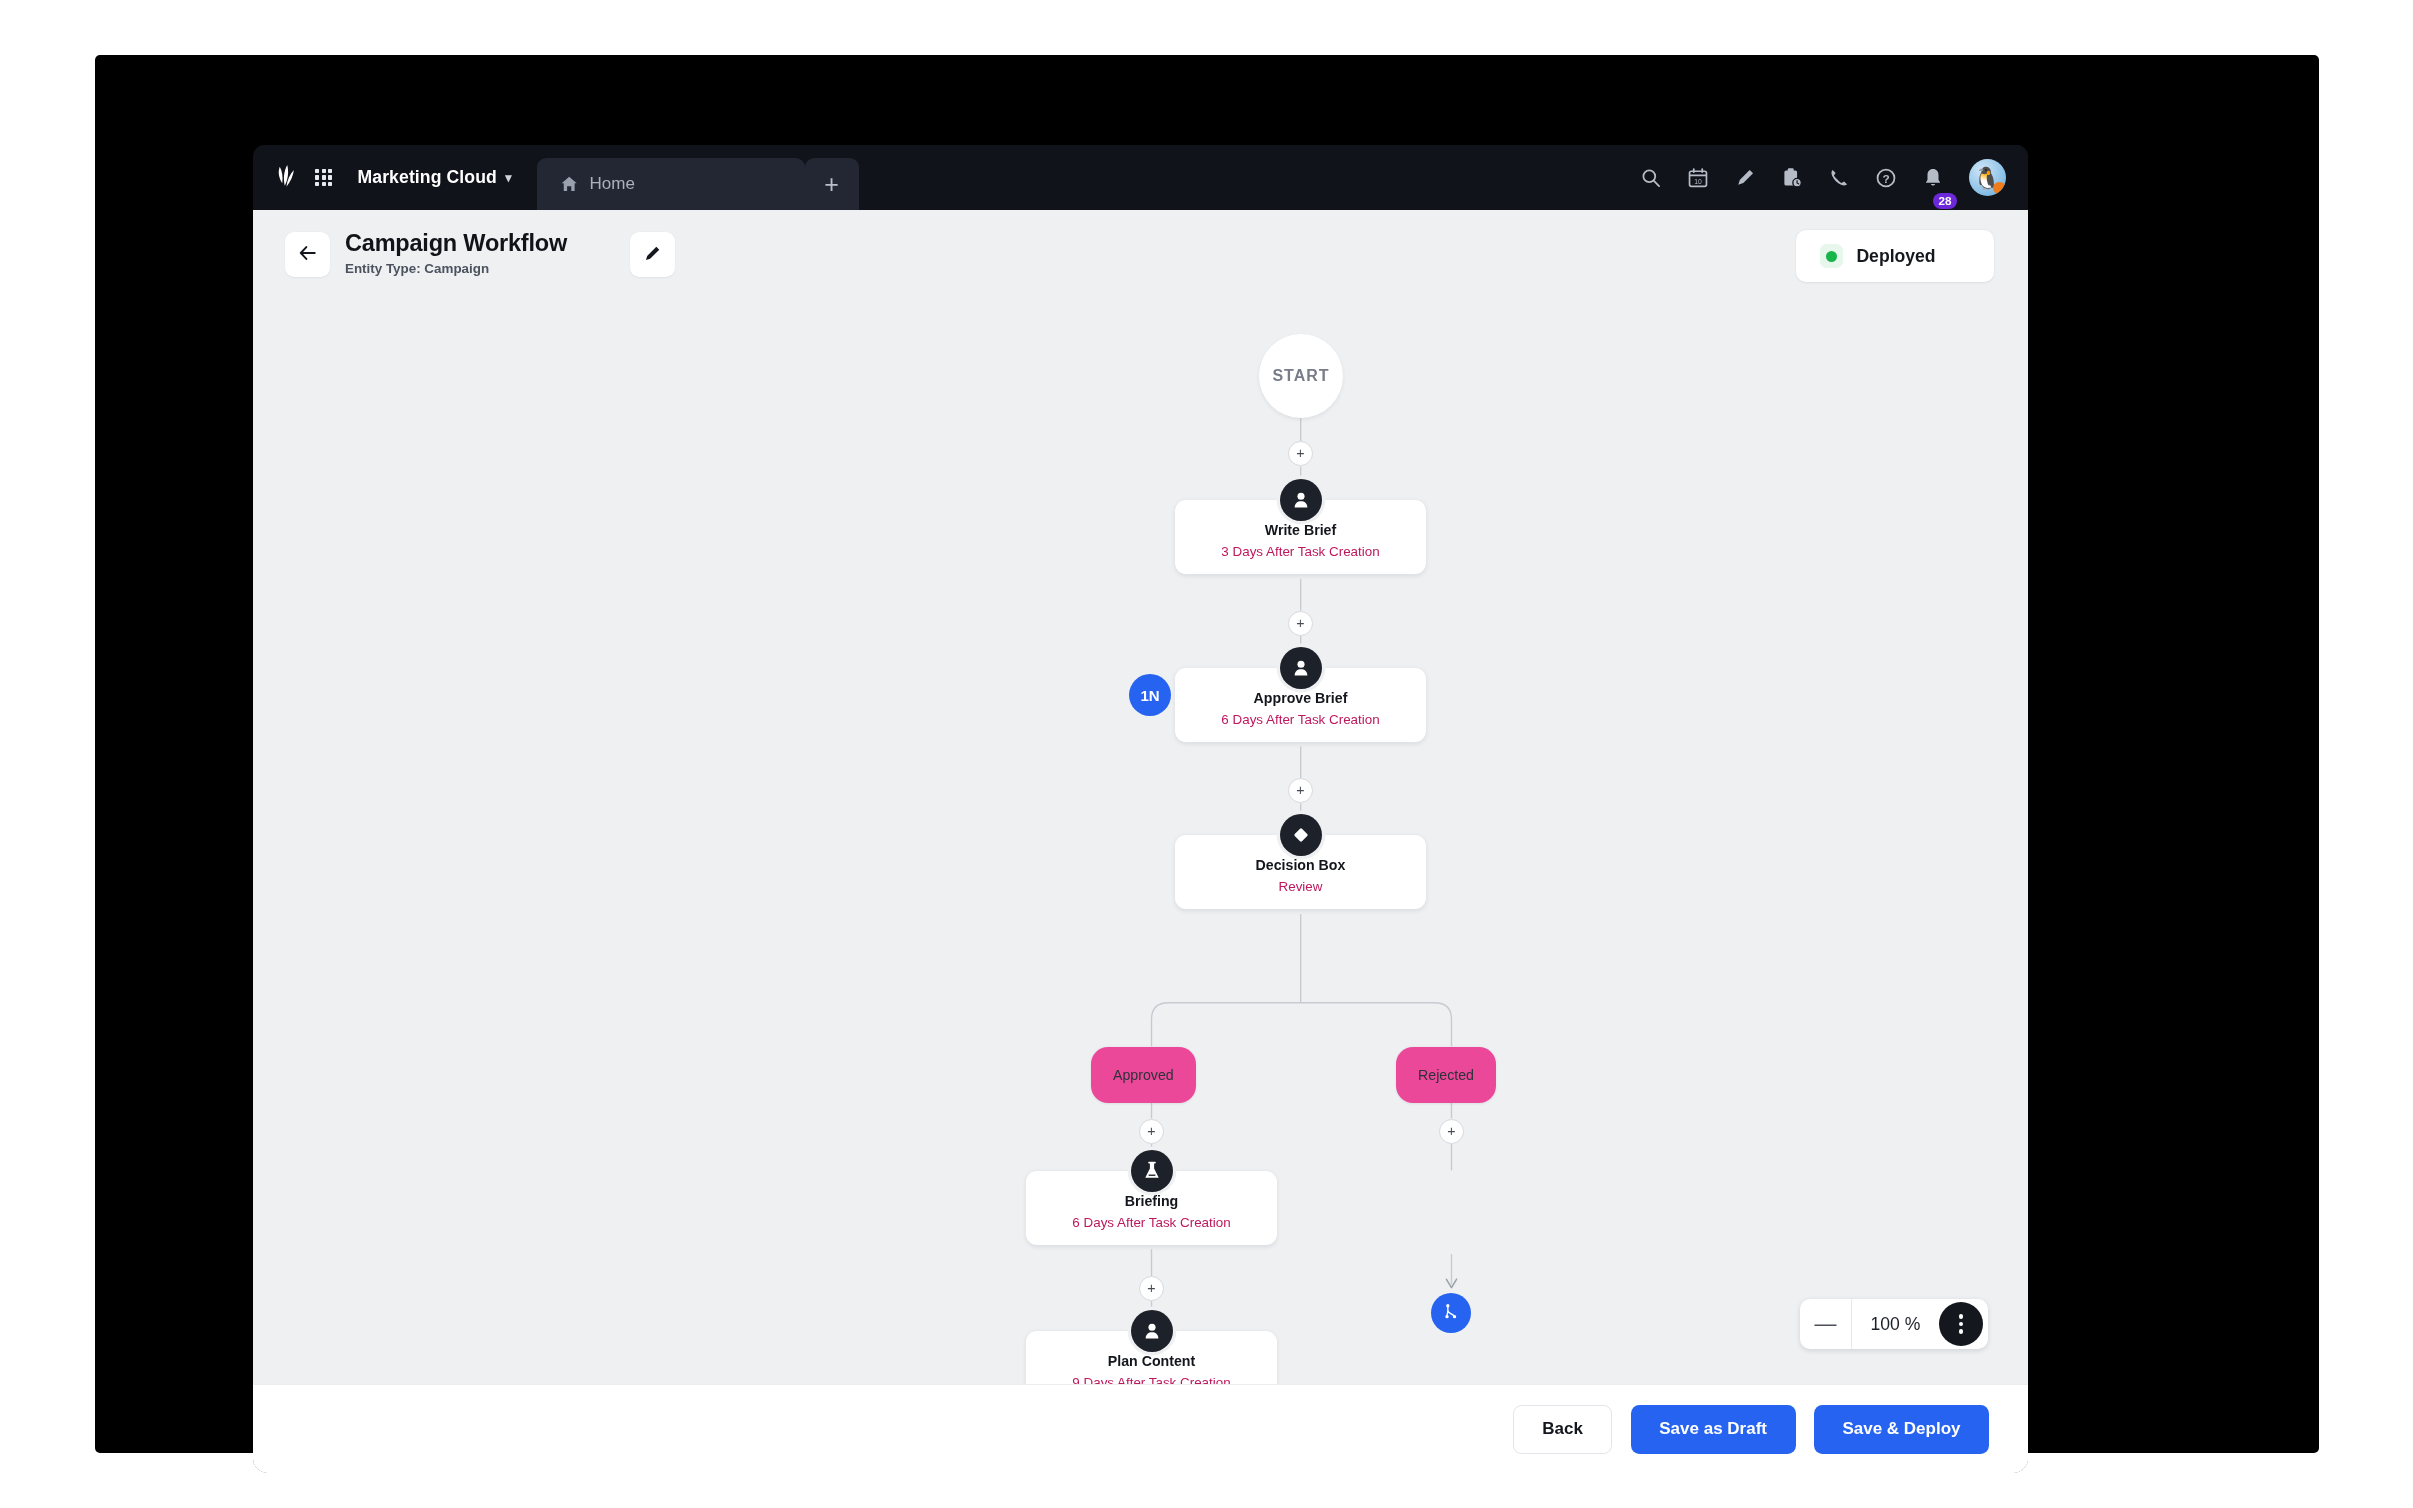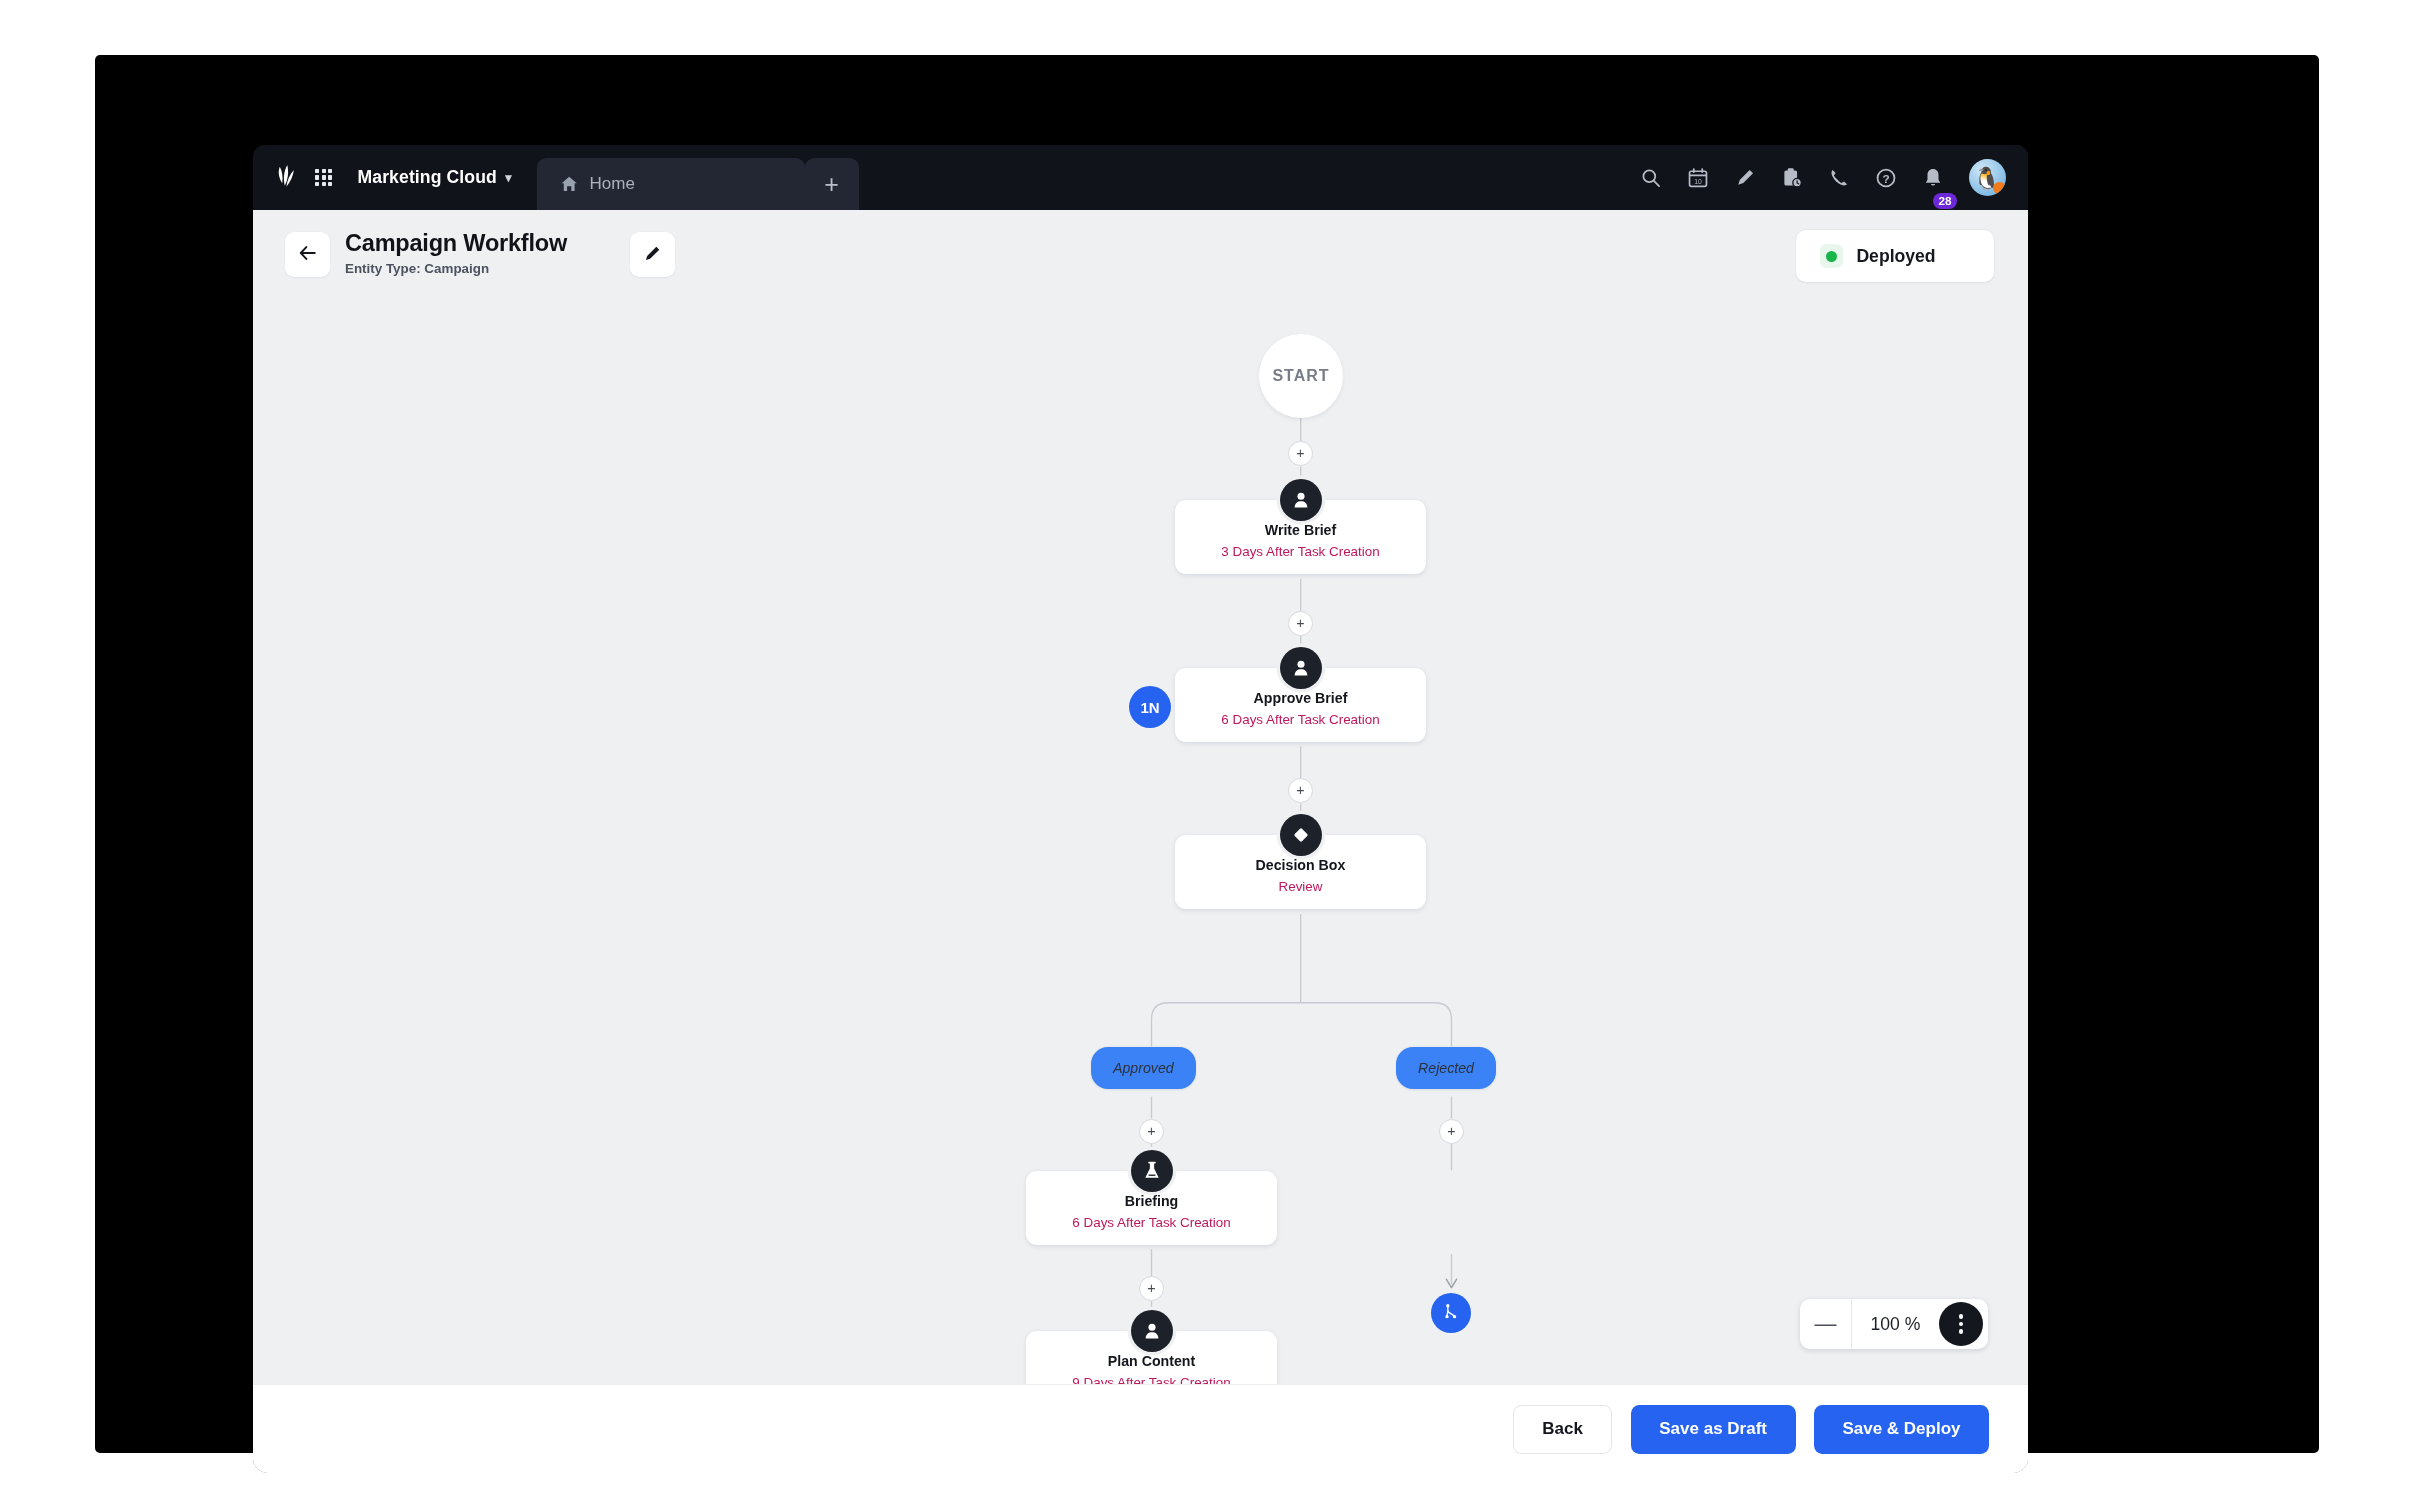--- a/index.html
+++ b/index.html
@@ -172,23 +172,23 @@
   
   .plus-conn {
     width: 25px; height: 25px; border-radius: 50%;
     background: #ffffff; border: 0.8px solid #d6d9de;
     display:flex; align-items:center; justify-content:center;
     color:#474c55; font-size: 14.2px; line-height: 1; cursor: pointer;
   }
 
   
   .branch-pill {
-    background: #3b82f6; border-radius: 17px; padding: 13px 22px;
+    background: #ec4899; border-radius: 17px; padding: 20px 22px;
     font-size: 14.2px; color: #2c313a; box-shadow: 0 0.8px 2.5px rgba(16,24,40,.08);
-    cursor: pointer; white-space: nowrap; font-style: italic;
+    cursor: pointer; white-space: nowrap;
   }
 
   
   .count-badge {
     width: 42px; height: 42px; border-radius: 50%;
     background: #2563f0; color: #fff; font-size: 15px; font-weight: 700;
     display:flex; align-items:center; justify-content:center; cursor: pointer;
   }
   .badge-arrow { color: #81868f; font-size: 18.4px; }
 
@@ -451,21 +451,21 @@
                 <svg width="22" height="22" viewBox="0 0 26 26">
                   <circle cx="13" cy="8.5" r="4.2" fill="#ffffff"></circle>
                   <path d="M5.5 22 C5.5 16.8 9 14.5 13 14.5 C17 14.5 20.5 16.8 20.5 22 Z" fill="#ffffff"></path>
                 </svg>
               </span>
               <div class="card-title">Write Brief</div>
               <div class="card-sub">3 Days After Task Creation</div>
             </div>
           </div>
 
-          <div class="nd" style="left:876px; top:387px; display:flex; align-items:center; gap:8.4px;">
+          <div class="nd" style="left:876px; top:375px; display:flex; align-items:center; gap:8.4px;">
             <div class="count-badge">
               <span>1N</span>
             </div>
             <span class="badge-arrow">→</span>
           </div>
 
           <div class="nd" style="left:922px; top:369px;">
             <div class="card">
               <span class="card-ic">
                 <svg width="22" height="22" viewBox="0 0 26 26">

